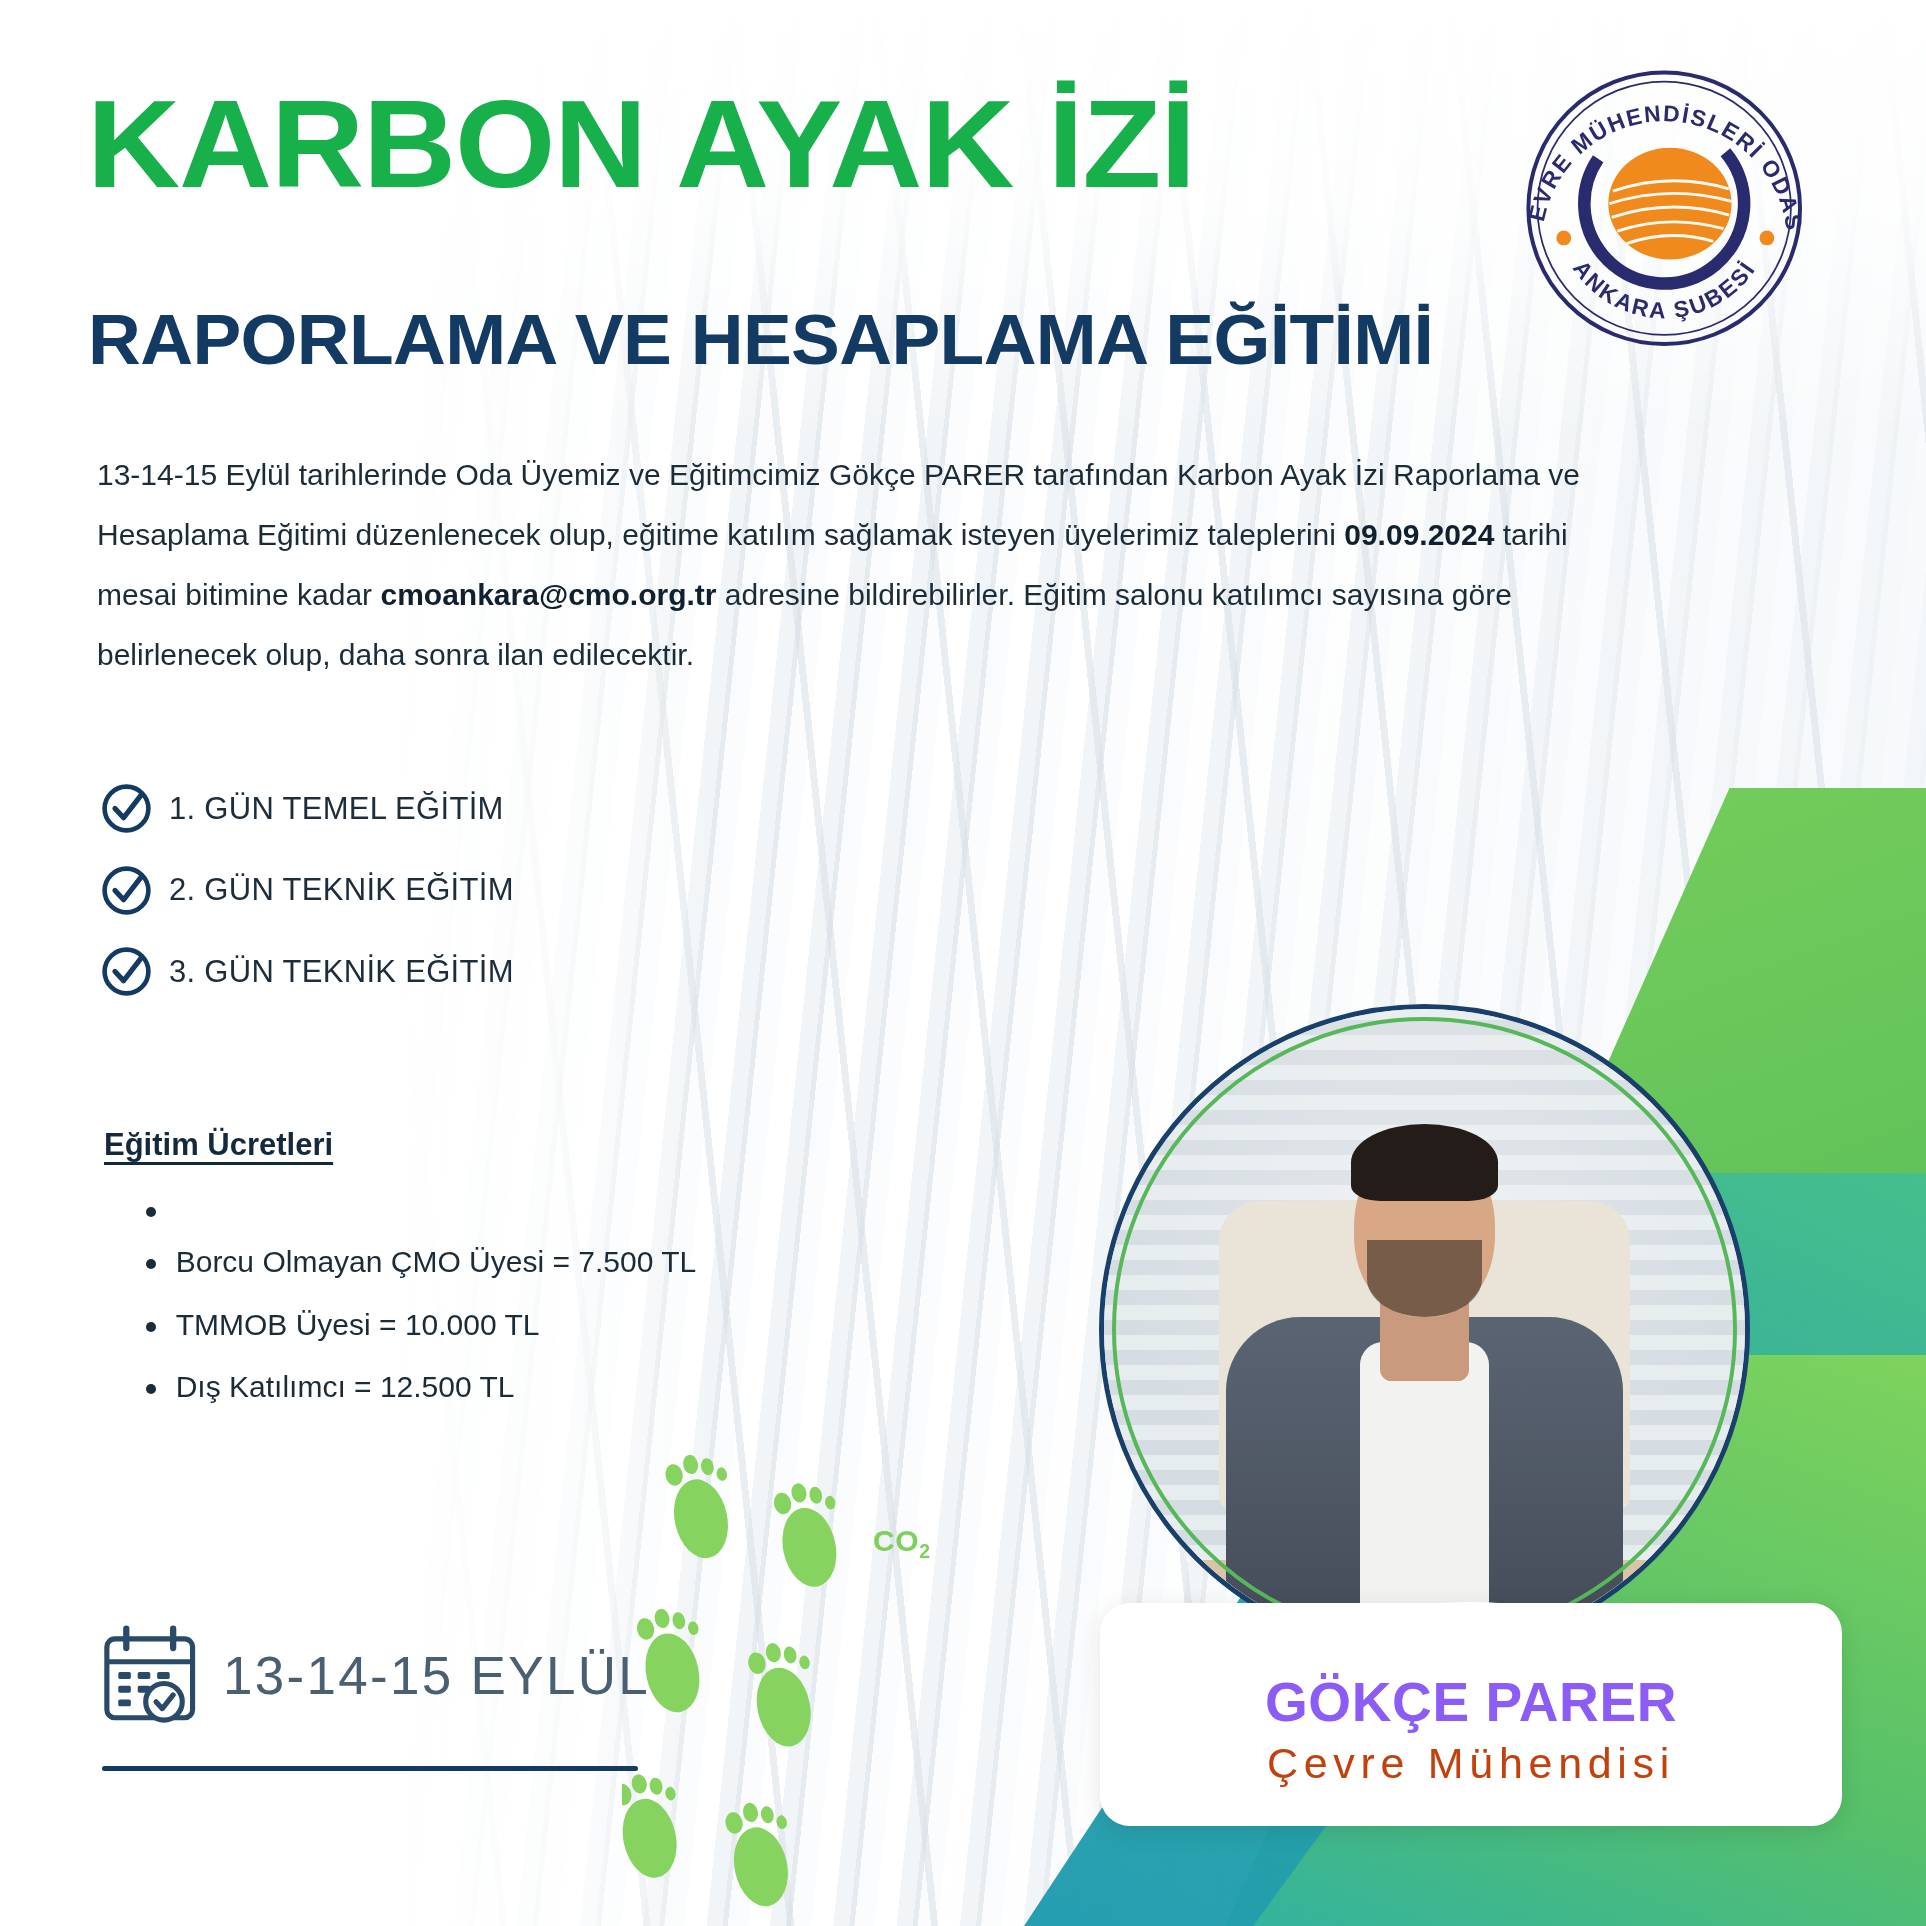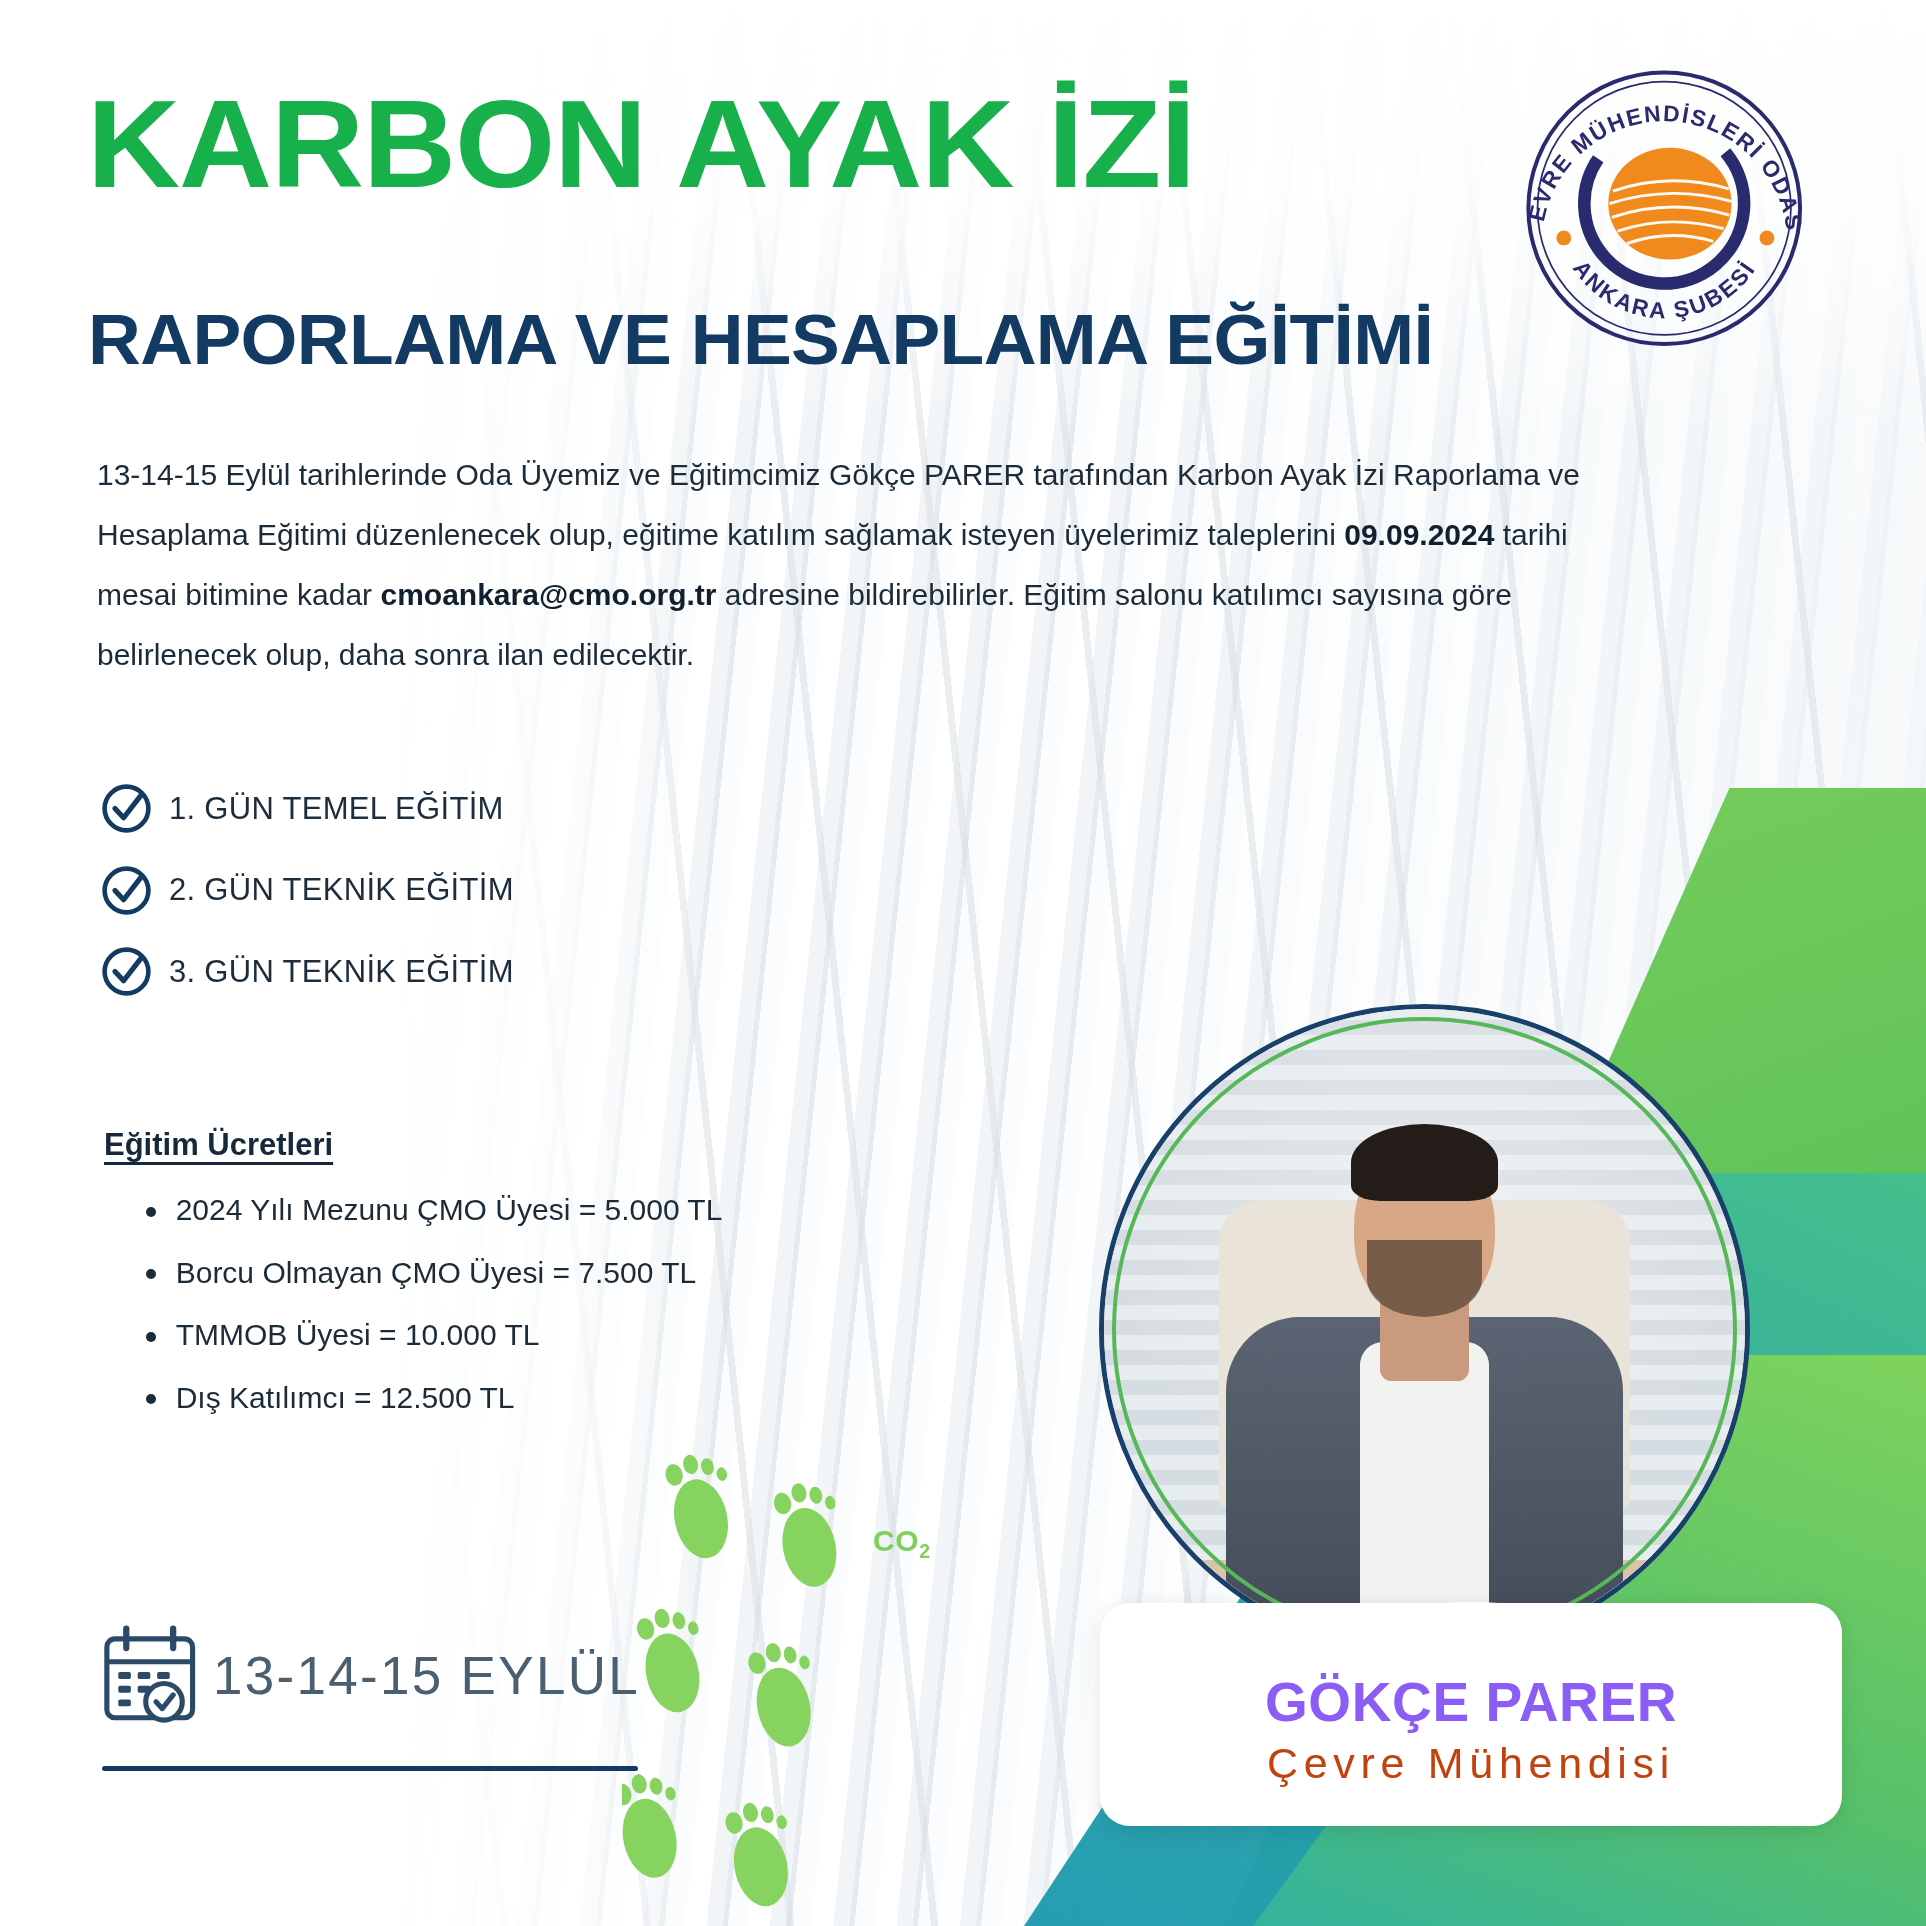--- a/index.html
+++ b/index.html
@@ -210,21 +210,21 @@
   }
   .co2-label sub { font-size: 19.4px; }
 
   
   .date-block {
     position: absolute;
     left: 100px;
     top: 1624px;
     display: flex;
     align-items: center;
-    gap: 13px;
+    gap: 23px;
   }
   .cal-icon { width: 100px; height: 103px; flex: 0 0 100px; }
   .date-text {
     font-size: 53px;
     color: #4b5f72;
     letter-spacing: 2.3px;
     font-weight: 400;
   }
   .date-rule {
     position: absolute;
@@ -457,21 +457,20 @@
           </svg>
       </span>
       <span class="check-label">3. GÜN TEKNİK EĞİTİM</span>
     </div>
   </div>
 
   <div class="fees-title">Eğitim Ücretleri</div>
   <div class="fees-list">
     <div class="fee-item">
       <span class="fee-bullet"></span>
-      <span>2024 Yılı Mezunu ÇMO Üyesi = 5.000 TL</span>
     </div>
     <div class="fee-item">
       <span class="fee-bullet"></span>
       <span>Borcu Olmayan ÇMO Üyesi = 7.500 TL</span>
     </div>
     <div class="fee-item">
       <span class="fee-bullet"></span>
       <span>TMMOB Üyesi = 10.000 TL</span>
     </div>
     <div class="fee-item">

